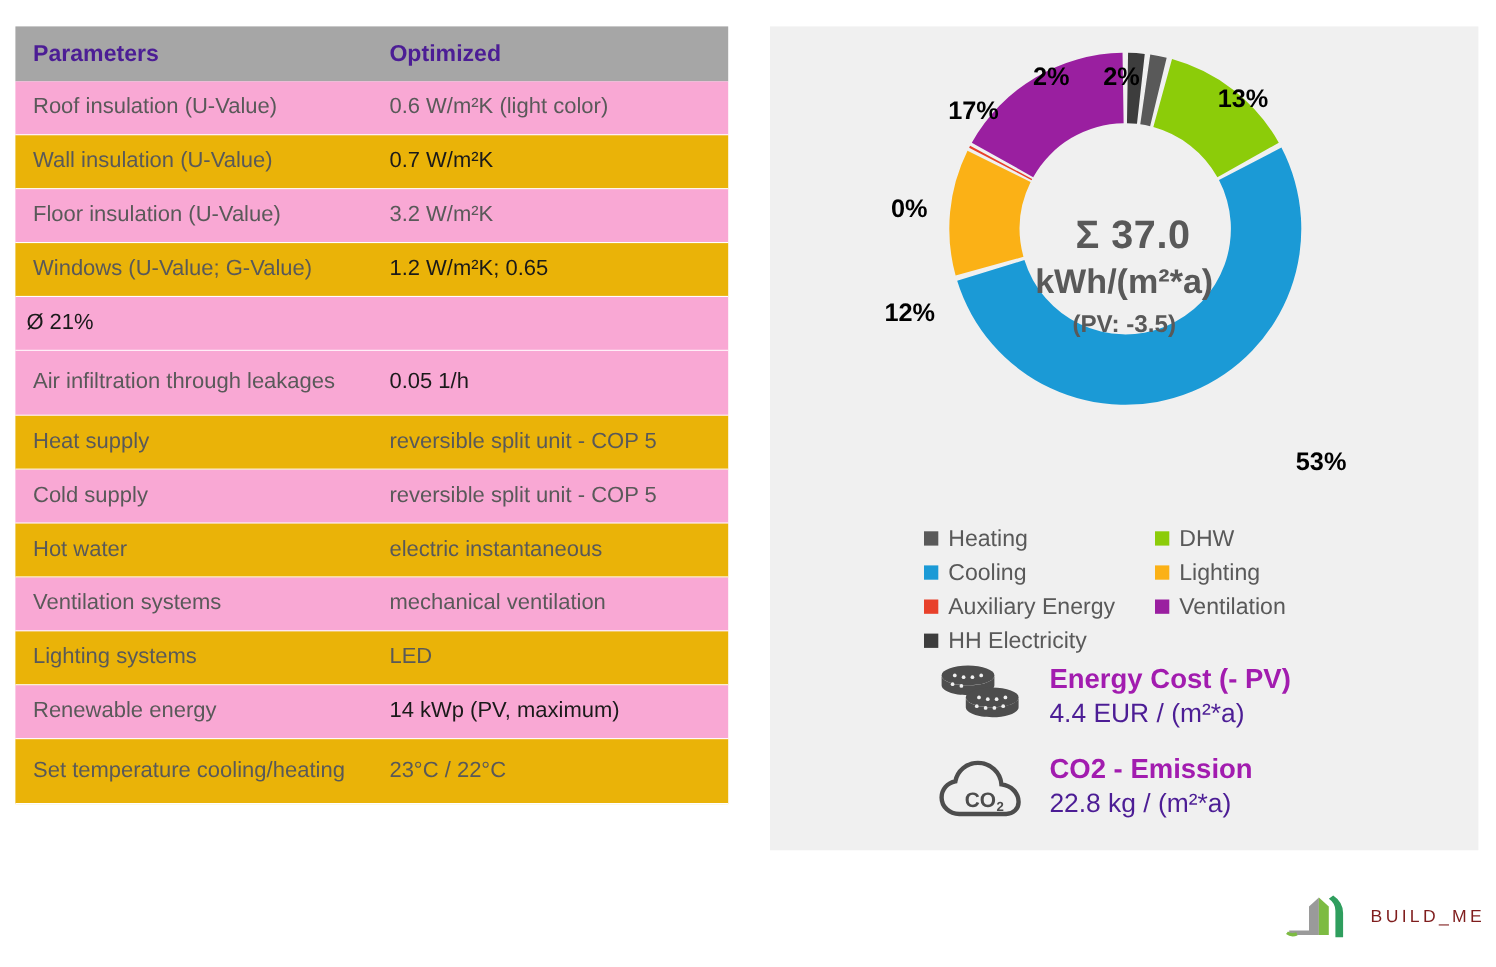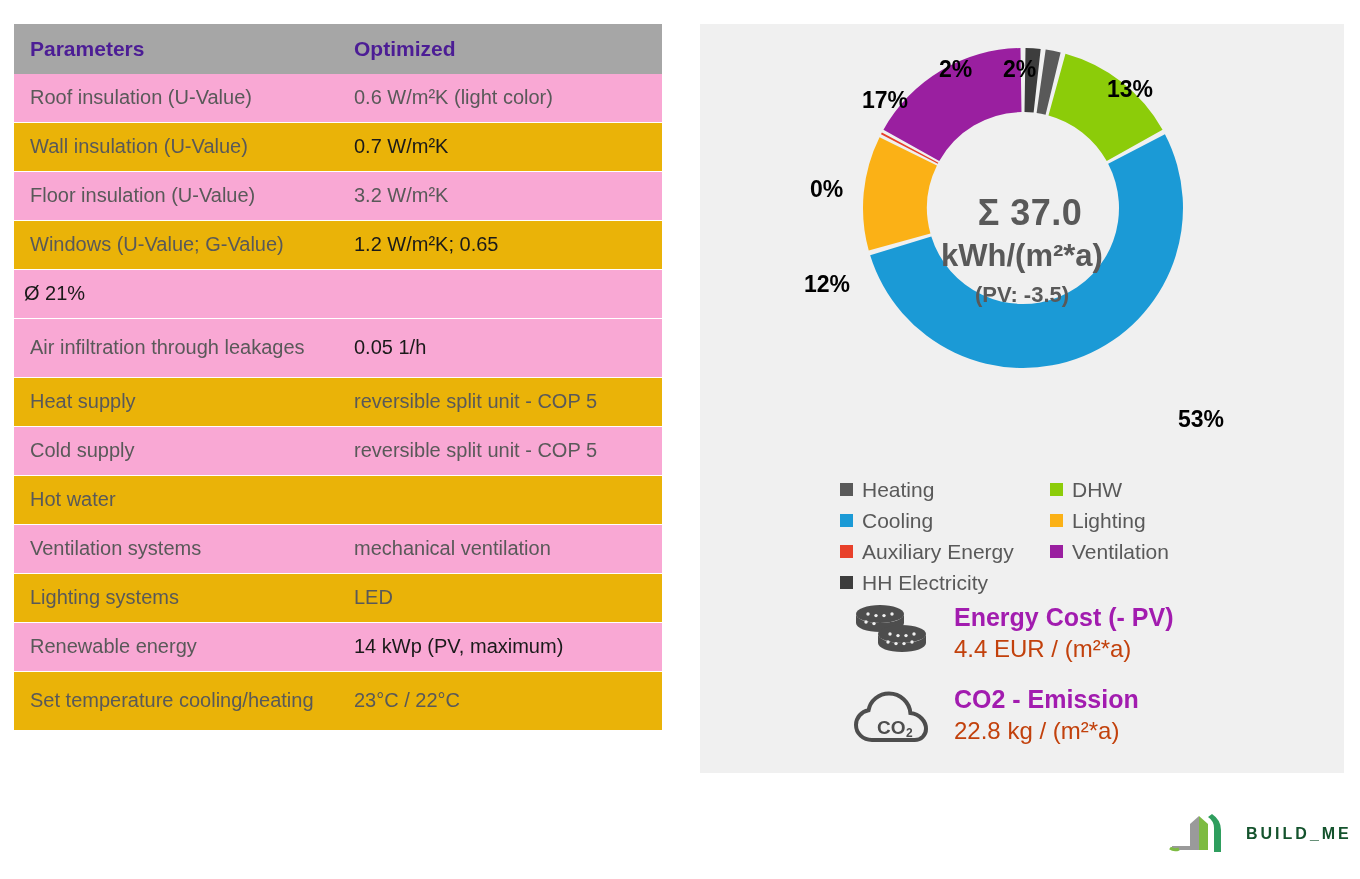--- a/index.html
+++ b/index.html
@@ -136,38 +136,38 @@
   #kpi-co2  { top: 658px; }
   .kpi-icon { width: 84px; height: 66px; flex: none; }
   .kpi-title {
     font-size: 25px;
     font-weight: bold;
     color: #a21caf;
     line-height: 1.25;
   }
   .kpi-value {
     font-size: 24px;
-    color: #c2410c;
+    color: #4c1d95;
     line-height: 1.3;
   }
 
   
   #logo {
     position: absolute;
     left: 1168px;
     top: 806px;
     display: flex;
     align-items: center;
     gap: 16px;
   }
   #logo-text {
     font-size: 16px;
-    font-weight: bold;
+    font-weight: normal;
     letter-spacing: 3px;
-    color: #14532d;
+    color: #7f1d1d;
   }
 </style>
 </head>
 <body>
 
 <div id="params-table">
   <div class="tbl-header">
     <div class="cell c1">Parameters</div>
     <div class="cell c2">Optimized</div>
   </div>
@@ -198,20 +198,21 @@
       <div class="tbl-row even">
         <div class="cell c1">Heat supply</div>
         <div class="cell c2">reversible split unit - COP 5</div>
       </div>
       <div class="tbl-row odd">
         <div class="cell c1">Cold supply</div>
         <div class="cell c2">reversible split unit - COP 5</div>
       </div>
       <div class="tbl-row even">
         <div class="cell c1">Hot water</div>
+        <div class="cell c2">electric instantaneous</div>
       </div>
       <div class="tbl-row odd">
         <div class="cell c1">Ventilation systems</div>
         <div class="cell c2">mechanical ventilation</div>
       </div>
       <div class="tbl-row even">
         <div class="cell c1">Lighting systems</div>
         <div class="cell c2">LED</div>
       </div>
       <div class="tbl-row odd">

